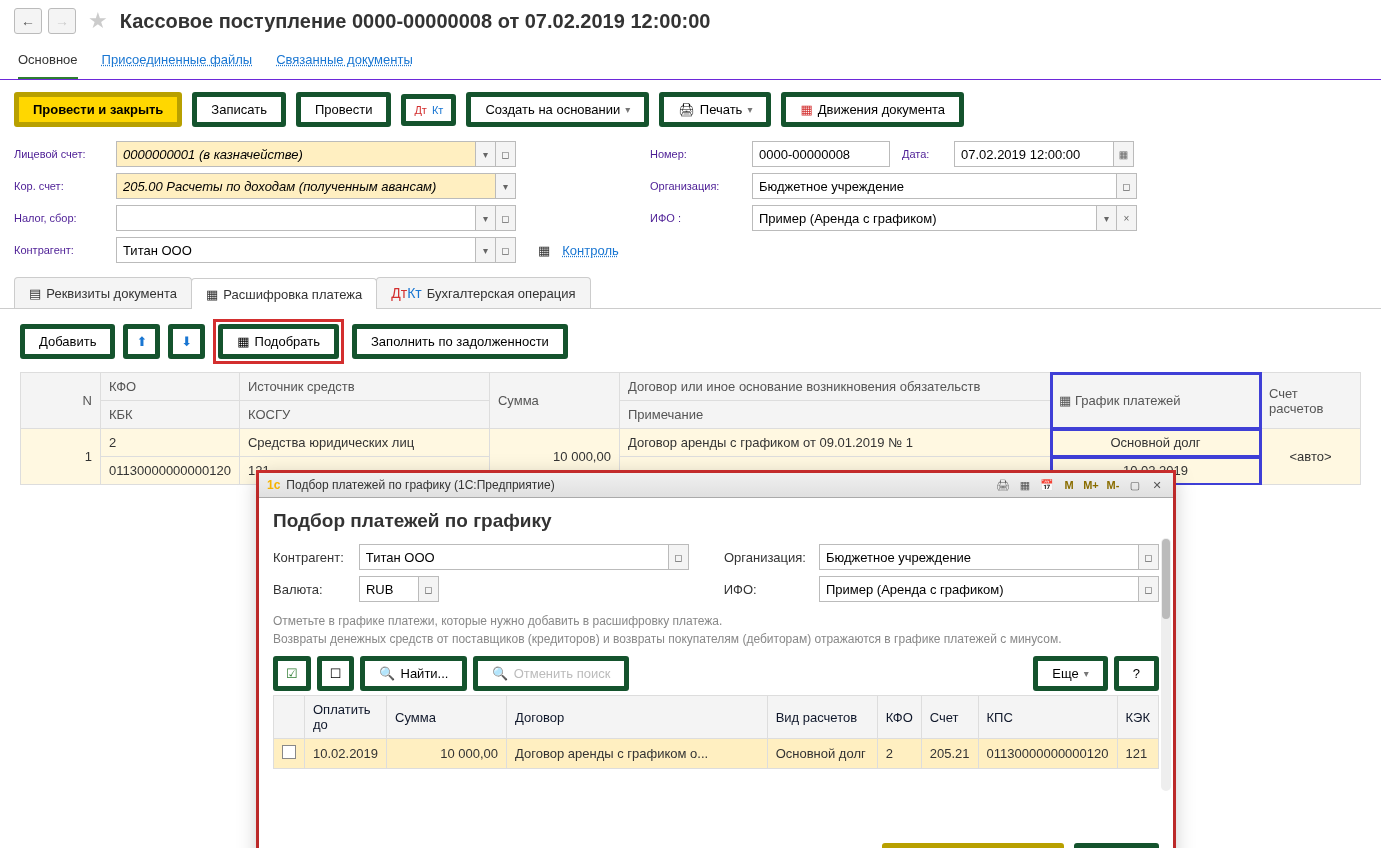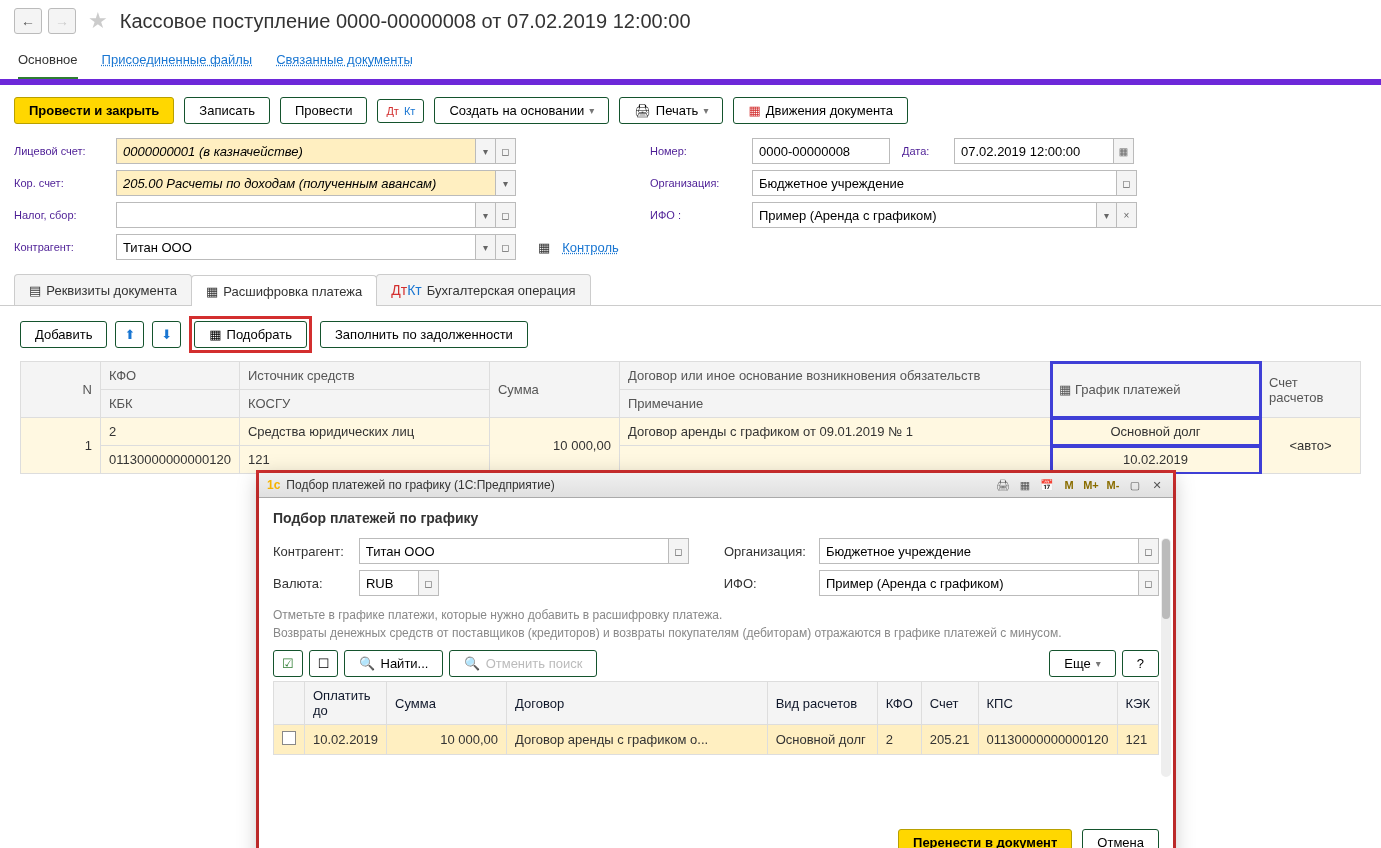--- a/index.html
+++ b/index.html
@@ -3,31 +3,31 @@
 <meta charset="utf-8">
 <style>
   * { box-sizing: border-box; margin: 0; padding: 0; }
   body { font-family: Arial, sans-serif; font-size: 13px; color: #333; background: #fff; }
   
   
   .nav-row { display: flex; align-items: center; gap: 6px; padding: 8px 14px 4px; }
   .nav-btn { width: 28px; height: 26px; border: 1px solid #bbb; background: #f4f4f4; border-radius: 3px; cursor: pointer; display: flex; align-items: center; justify-content: center; font-size: 14px; color: #555; }
   .nav-btn.disabled { color: #ccc; }
   .star-icon { font-size: 22px; color: #ccc; margin: 0 6px; }
-  .page-title { font-size: 20px; font-weight: normal; color: #333; text-align: right; }
-  
-  
-  .link-tabs { display: flex; gap: 24px; padding: 8px 18px 0; border-bottom: 6px solid #6d28d9; }
+  .page-title { font-size: 20px; font-weight: bold; color: #333; text-align: right; }
+  
+  
+  .link-tabs { display: flex; gap: 24px; padding: 8px 18px 0; border-bottom: 1px solid #6d28d9; }
   .link-tab { padding: 6px 0 10px; cursor: pointer; font-size: 13px; }
   .link-tab.active { color: #333; border-bottom: 2px solid #2e7d32; font-weight: normal; }
   .link-tab.link { color: #1976d2; text-decoration: underline dotted; }
   
   
   .toolbar { display: flex; gap: 10px; padding: 12px 14px 10px; align-items: center; }
-  .btn { border: 1px solid #14532d; background: #fff; padding: 5px 14px; border-radius: 3px; cursor: pointer; font-size: 13px; display: inline-flex; align-items: center; gap: 5px; }
+  .btn { border: 5px solid #14532d; background: #fff; padding: 5px 14px; border-radius: 3px; cursor: pointer; font-size: 13px; display: inline-flex; align-items: center; gap: 5px; }
   .btn.primary { background: #ffd700; border-color: #b8a000; font-weight: bold; }
   .btn.icon-only { padding: 5px 8px; }
   .dropdown-btn::after { content: " ▾"; color: #777; font-size: 10px; }
   
   
   .form-area { padding: 4px 14px 8px; }
   .form-row { display: flex; gap: 12px; margin-bottom: 6px; align-items: center; }
   .form-label { width: 90px; color: #4c1d95; font-size: 11px; }
   .form-label.left { width: 90px; }
   .form-label.right { width: 90px; }
@@ -59,21 +59,21 @@
   .highlight-blue { outline: 3px solid #3f3fd6; outline-offset: -2px; }
   
   
   .modal-backdrop { position: absolute; border: 3px solid #d32f2f; padding: 0; }
   .modal-window { background: #fff; box-shadow: 0 4px 20px rgba(0,0,0,0.25); }
   .modal-titlebar { background: linear-gradient(#f0f0f0, #e0e0e0); padding: 4px 8px; display: flex; align-items: center; gap: 6px; border-bottom: 1px solid #aaa; font-size: 12px; }
   .modal-titlebar .spacer { flex: 1; }
   .title-icon { width: 16px; height: 16px; display: inline-flex; align-items: center; justify-content: center; cursor: pointer; font-size: 11px; color: #555; }
   .title-icon.m { font-weight: bold; color: #8a6d00; }
   .modal-body { padding: 12px 14px; position: relative; }
-  .modal-h1 { font-size: 14px; font-weight: bold; margin-bottom: 12px; }
+  .modal-h1 { font-size: 19px; font-weight: bold; margin-bottom: 12px; }
   .hint-text { color: #888; font-size: 12px; line-height: 1.5; margin: 10px 0 8px; }
   .modal-sub-toolbar { display: flex; gap: 6px; margin-bottom: 4px; }
   .grp-right { margin-left: auto; display: flex; gap: 6px;}
   
   .modal-table { border-collapse: collapse; width: 100%; margin-top: 2px;}
   .modal-table th, .modal-table td { border: 1px solid #ddd; padding: 6px 8px; font-size: 13px; text-align: left; }
   .modal-table th { background: #f4f4f4; font-weight: normal; color: #0f172a; }
   .modal-table td.num { text-align: right; }
   .modal-table tr.selected td { background: #ffefc1; }
   .checkbox { width: 14px; height: 14px; border: 1px solid #888; display: inline-block; background: #fff; }

